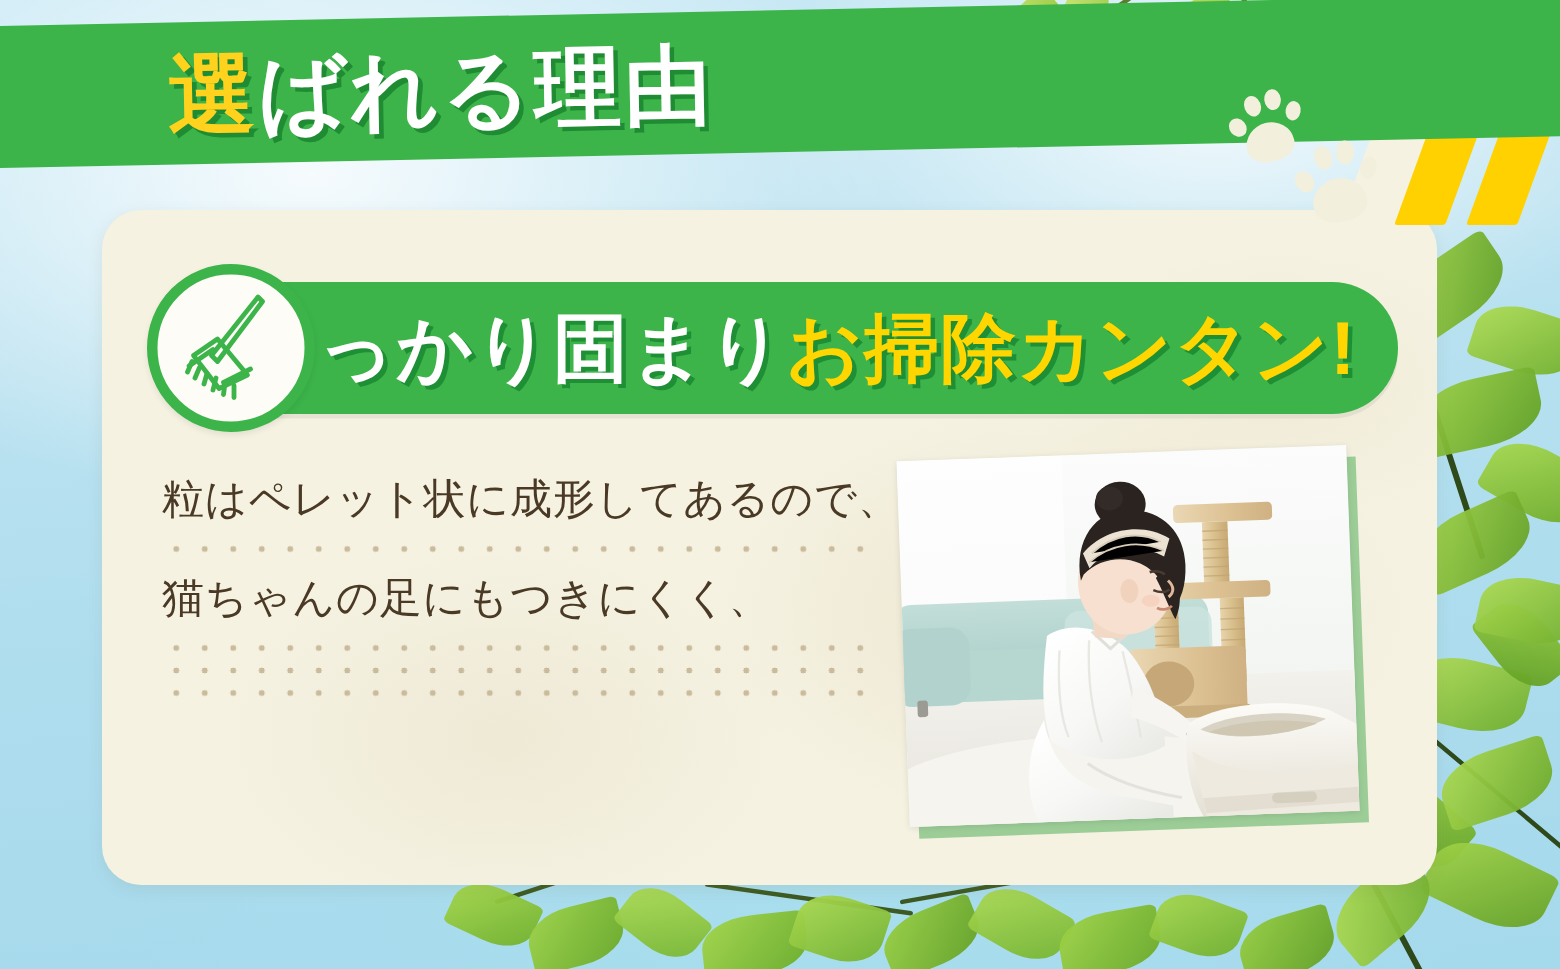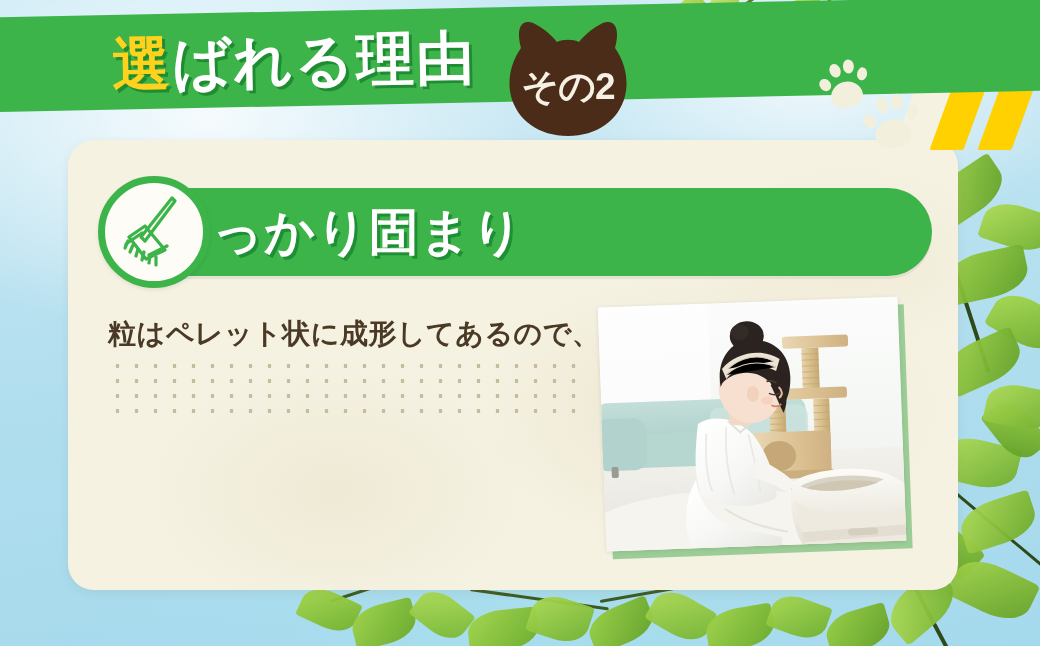--- a/index.html
+++ b/index.html
@@ -116,21 +116,21 @@
     border-radius:50%; background:#fdfcf6; border:7px solid #3cb44a;
     box-shadow:0 2px 4px rgba(0,0,0,.08);
   }
   .broom-circle svg { position:absolute; left:50%; top:50%; transform:translate(-50%,-50%); }
 
   
   .body-text { position:absolute; left:108px; top:312px; width:478px; }
   .btline {
     font-size:28px; color:#4a3a25; line-height:1; letter-spacing:.5px;
     white-space:nowrap; height:44px; display:flex; align-items:center;
-    font-family:"Liberation Serif", serif; font-weight:700;
+    font-family:"Liberation Serif", serif; font-weight:400;
   }
   .dotrule {
     height:6px; margin:7px 0 9px 0;
     background-image:radial-gradient(circle, #c9bb9c 1.9px, rgba(0,0,0,0) 2.1px);
     background-size:19px 6px; background-repeat:repeat-x;
     background-position:0 50%;
   }
 
   
   .photo-wrap {
@@ -231,36 +231,25 @@
     <div class="toe" style="left:17px; top:4px;  width:12px; height:16px; transform:rotate(-8deg);"></div>
     <div class="toe" style="left:32px; top:3px;  width:12px; height:16px; transform:rotate(8deg);"></div>
     <div class="toe" style="left:46px; top:16px; width:11px; height:15px; transform:rotate(24deg);"></div>
     <div class="pad" style="left:11px; top:27px; width:36px; height:29px;"></div>
   </div>
 
   <div class="head-title">
     <span class="y">選</span><span class="w">ばれる理由</span>
   </div>
 
-  <div class="cat-badge">
-    <svg viewBox="0 0 142 122" xmlns="http://www.w3.org/2000/svg" aria-hidden="true">
-      <path d="M24 30 C18 8, 26 0, 38 6 C48 11, 56 19, 60 24
-               C66 21, 76 21, 82 24
-               C86 19, 94 11, 104 6 C116 0, 124 8, 118 30
-               C128 44, 132 62, 128 78
-               C122 102, 100 118, 71 118
-               C42 118, 20 102, 14 78
-               C10 62, 14 44, 24 30 Z" fill="#4a2c18"></path>
-    </svg>
-    <div class="cat-label">その2</div>
-  </div>
 
   <div class="greenbar"></div>
   <div class="greenbar-text">
     <span class="w">しっかり固まり</span>
+      <span class="y">お掃除カンタン!</span>
   </div>
 
   <div class="broom-circle">
     <svg width="78" height="78" viewBox="0 0 78 78" xmlns="http://www.w3.org/2000/svg" aria-hidden="true">
       <g stroke="#3cb44a" stroke-width="3.2" fill="none" stroke-linejoin="round" stroke-linecap="round">
 
         <path d="M60 8 L57 5 L26 44 L30 48 Z"></path>
 
         <path d="M14 44 L30 33 L50 57 L31 66 Z"></path>
 
@@ -273,20 +262,21 @@
         <path d="M29 59 L27 67"></path>
         <path d="M35 62 L34 70"></path>
         <path d="M41 64 L41 72"></path>
       </g>
     </svg>
   </div>
 
   <div class="body-text">
     <div class="btline">粒はペレット状に成形してあるので、</div>
     <div class="dotrule"></div>
+    <div class="btline">猫ちゃんの足にもつきにくく、</div>
     <div class="dotrule"></div>
     <div class="dotrule"></div>
     <div class="dotrule"></div>
   </div>
 
   <div class="photo-wrap">
     <div class="photo-shadow"></div>
     <div class="photo">
       <svg viewBox="0 0 300 244" xmlns="http://www.w3.org/2000/svg" aria-hidden="true">
         <defs>

